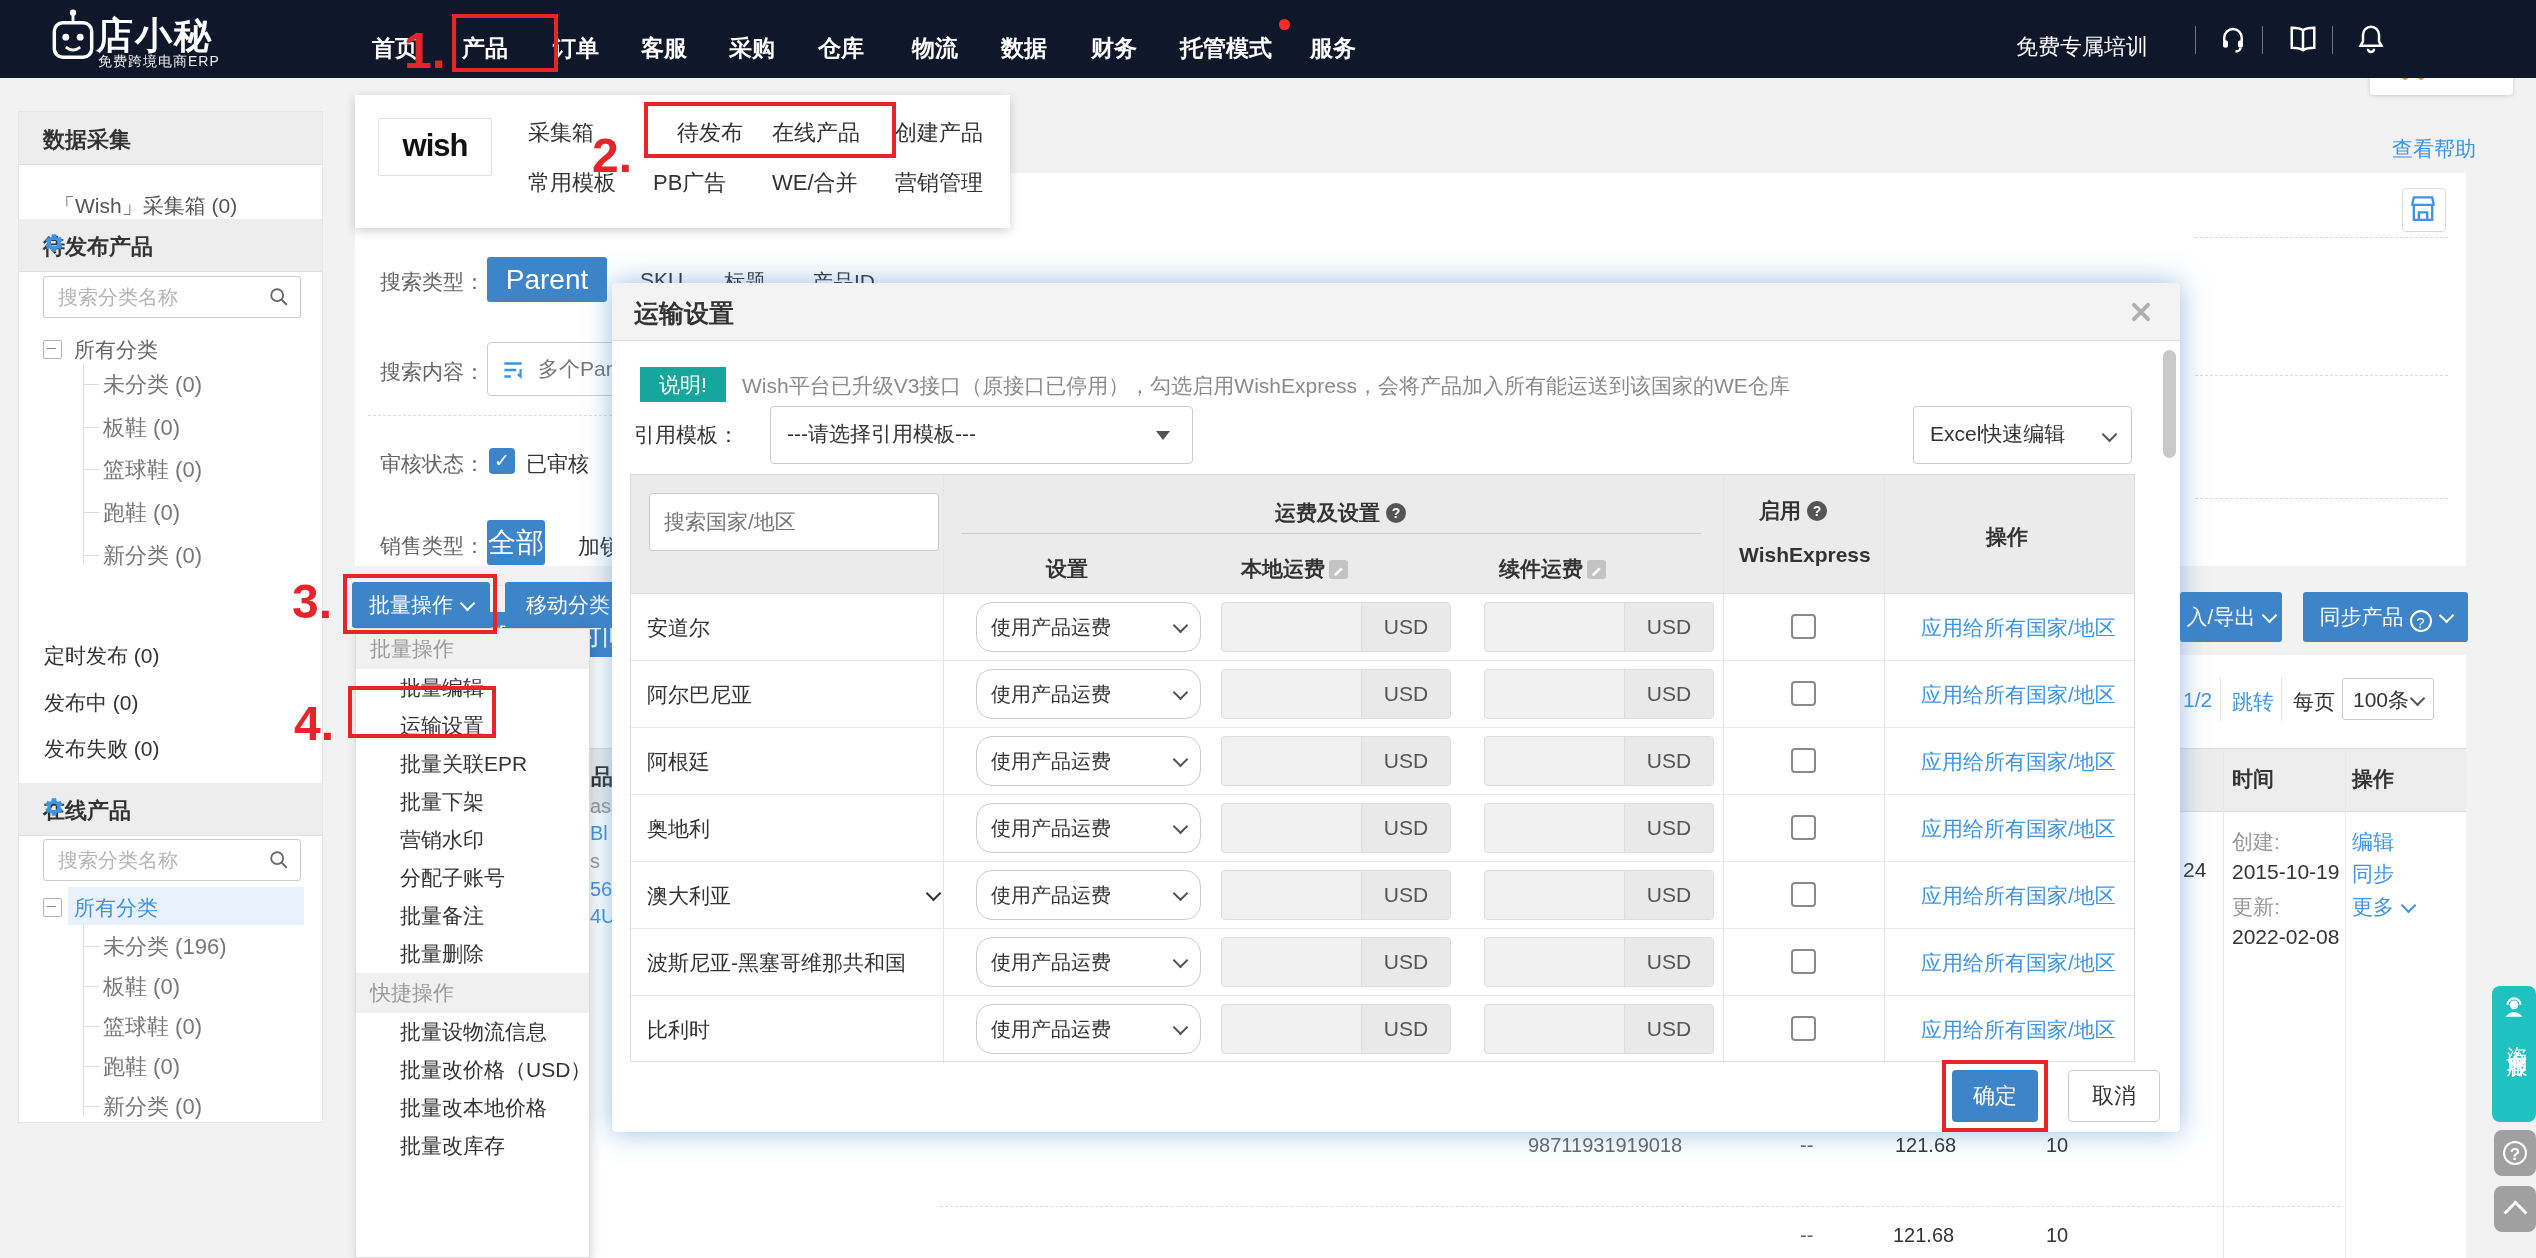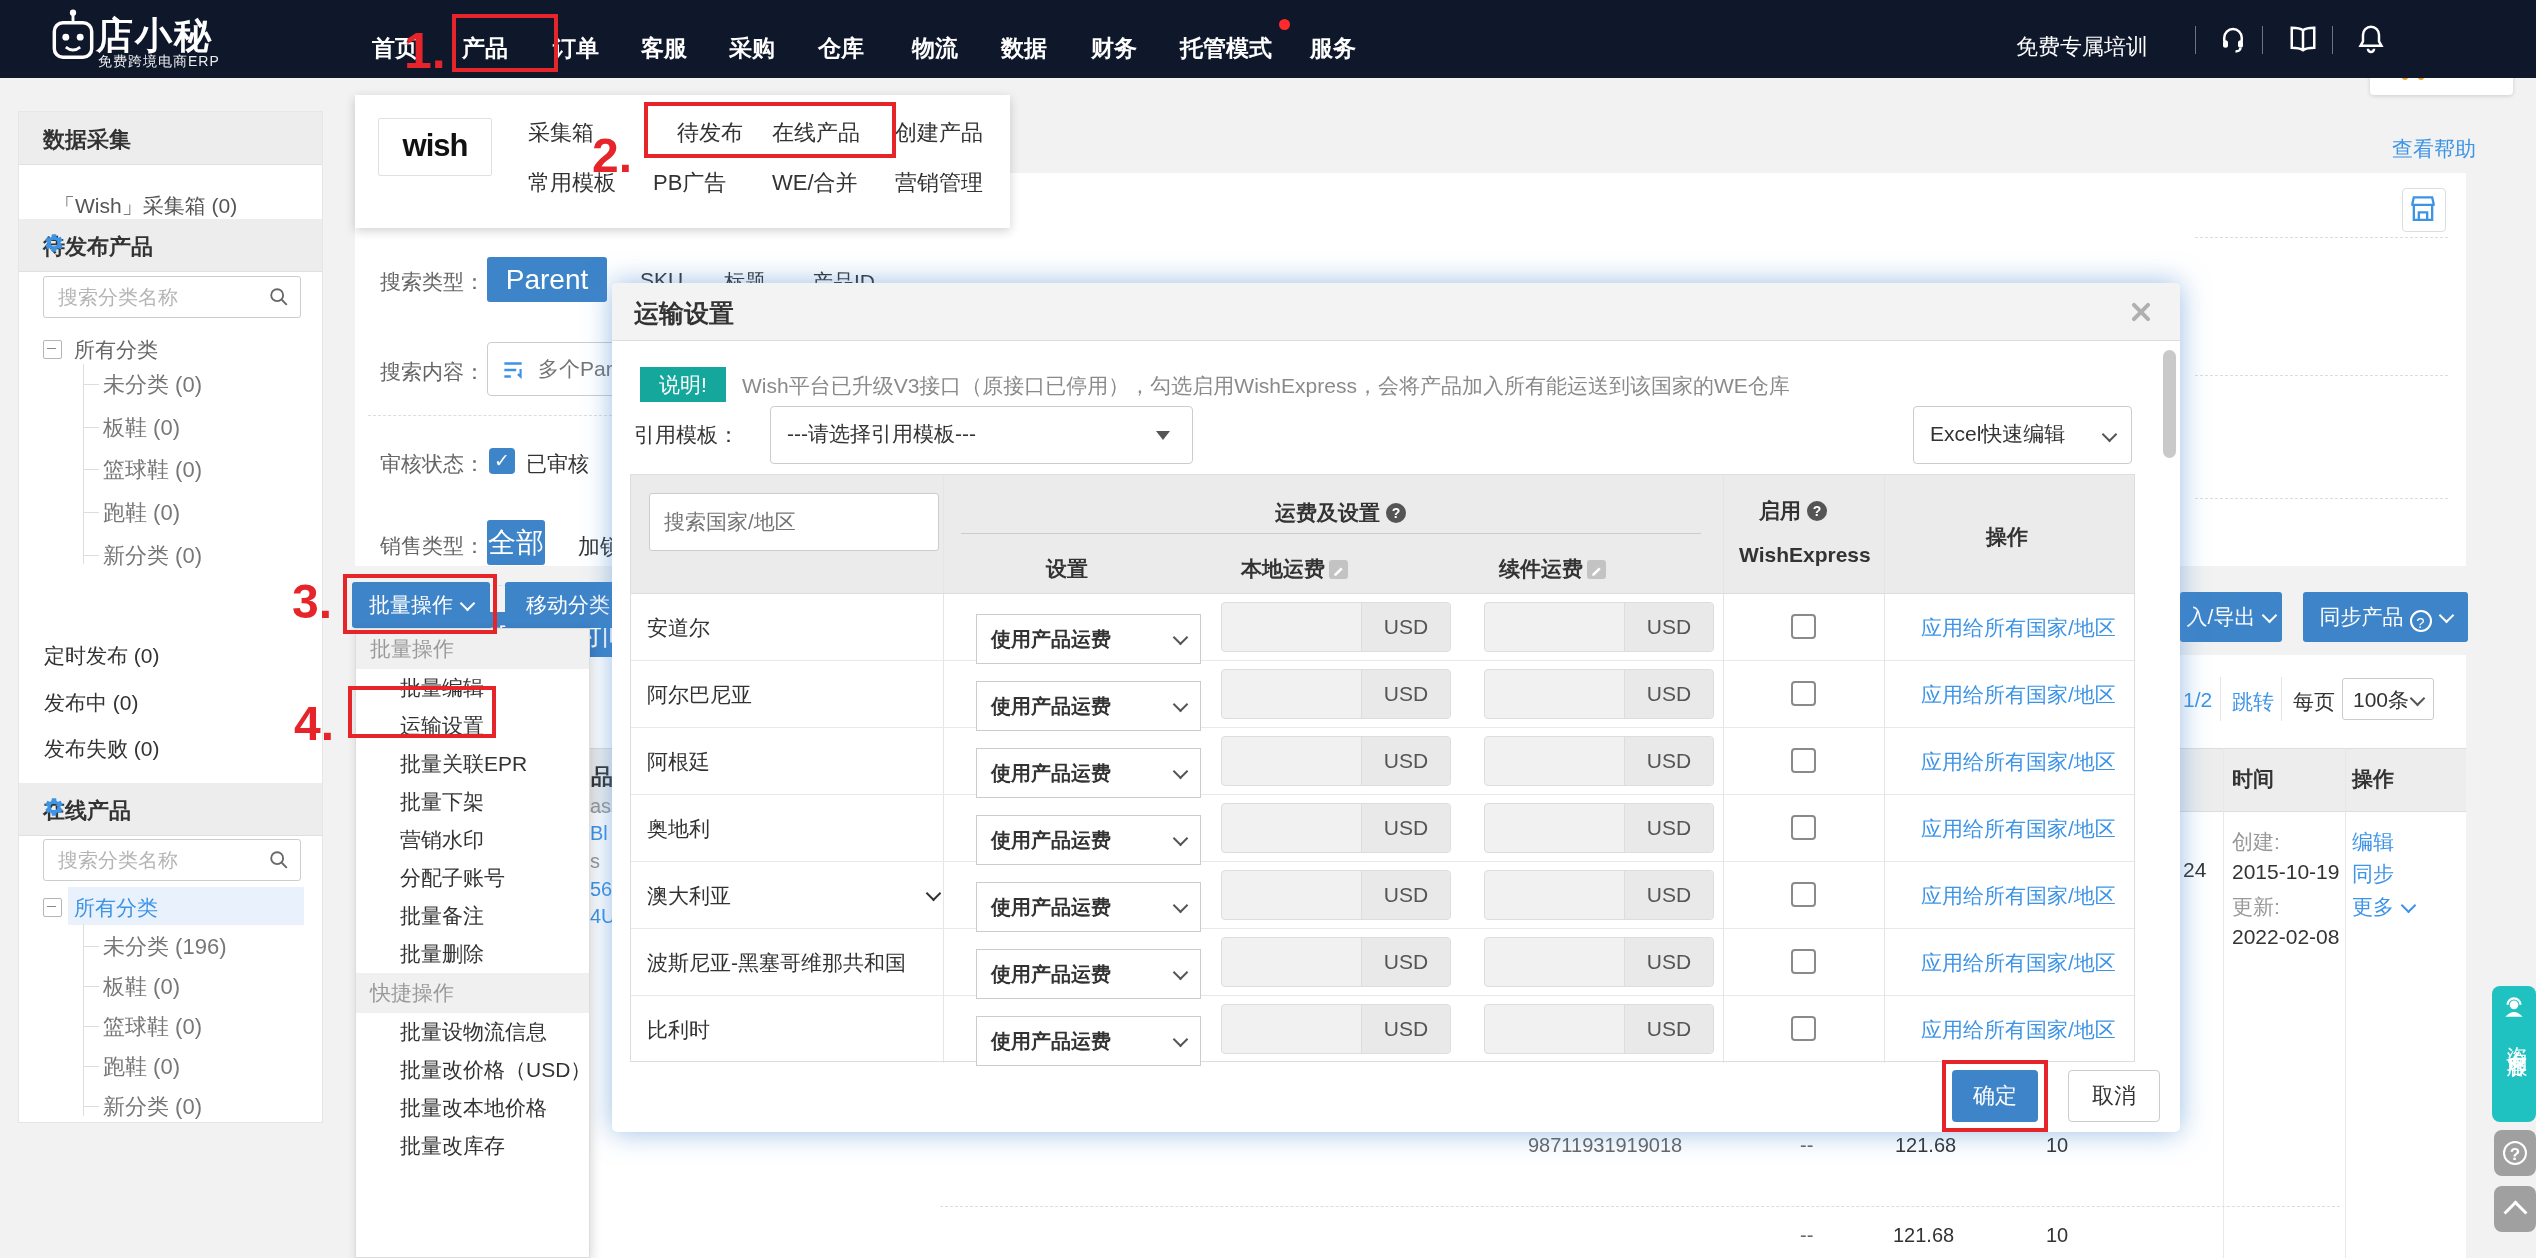--- a/index.html
+++ b/index.html
@@ -65,21 +65,21 @@
   .mlabel{position:absolute;font-size:21px;color:#333;}
   .mselect{position:absolute;background:#fff;border:1px solid #ccc;border-radius:4px;box-sizing:border-box;cursor:pointer;}
   .mselect span{position:absolute;left:16px;top:13px;font-size:21px;color:#333;white-space:nowrap;}
   .mtable{position:absolute;left:18px;top:191px;width:1505px;height:588px;border:1px solid #ddd;box-sizing:border-box;}
   .mthead{position:absolute;left:0;top:0;width:1503px;height:119px;background:#ebebeb;border-bottom:1px solid #ddd;box-sizing:border-box;}
   .mth{position:absolute;font-size:21px;font-weight:bold;color:#333;white-space:nowrap;}
   .qc{display:inline-block;width:20px;height:20px;background:#555;color:#fff;border-radius:50%;font-size:14px;line-height:20px;text-align:center;font-weight:bold;vertical-align:2px;margin-left:6px;}
   .editic{display:inline-block;vertical-align:-3px;margin-left:4px;}
   .mrow{position:absolute;left:0;width:1503px;height:67px;border-bottom:1px solid #e8e8e8;box-sizing:border-box;}
   .mrow .cname{position:absolute;left:16px;top:20px;font-size:21px;color:#333;white-space:nowrap;}
-  .rsel{position:absolute;left:345px;top:20px;width:225px;height:50px;background:#fff;border:1px solid #ccc;border-radius:0;box-sizing:border-box;cursor:pointer;font-weight:bold;}
+  .rsel{position:absolute;left:345px;top:8px;width:225px;height:50px;background:#fff;border:1px solid #ccc;border-radius:16px;box-sizing:border-box;cursor:pointer;}
   .rsel span{position:absolute;left:14px;top:11px;font-size:20px;color:#333;}
   .rsel i{position:absolute;right:14px;top:17px;width:9px;height:9px;border-right:2px solid #555;border-bottom:2px solid #555;transform:rotate(45deg);}
   .feein{position:absolute;top:8px;width:230px;height:50px;border:1px solid #ddd;border-radius:4px;background:#f1f1f1;box-sizing:border-box;}
   .feein .sfx{position:absolute;right:0;top:0;width:88px;height:48px;background:#e9e9e9;border-left:1px solid #ddd;border-radius:0 4px 4px 0;text-align:center;line-height:48px;font-size:21px;color:#555;}
   .rowck{position:absolute;left:1160px;top:20px;width:25px;height:25px;border:2px solid #8a8a8a;border-radius:4px;background:#fff;cursor:pointer;box-sizing:border-box;}
   .rowlink{position:absolute;left:1290px;top:20px;font-size:21px;color:#3d94e6;cursor:pointer;white-space:nowrap;}
   .vline{position:absolute;top:0;width:1px;height:100%;background:#e5e5e5;}
   .mbtn-ok{position:absolute;left:1340px;top:787px;width:86px;height:52px;background:#3e84c9;color:#fff;font-size:22px;border:none;border-radius:4px;cursor:pointer;font-family:inherit;}
   .mbtn-cancel{position:absolute;left:1456px;top:787px;width:92px;height:52px;background:#fff;color:#333;font-size:22px;border:1px solid #ccc;border-radius:4px;cursor:pointer;font-family:inherit;}
   .mscroll{position:absolute;left:1551px;top:67px;width:13px;height:108px;background:#c9c9c9;border-radius:7px;}

